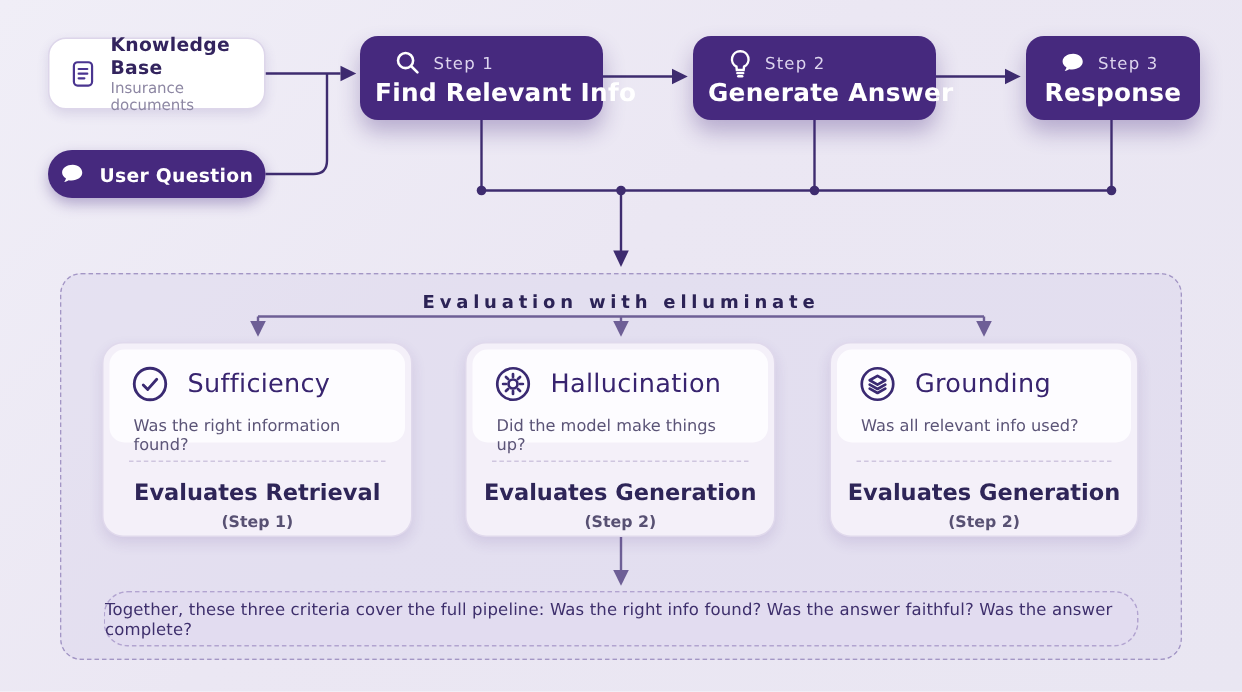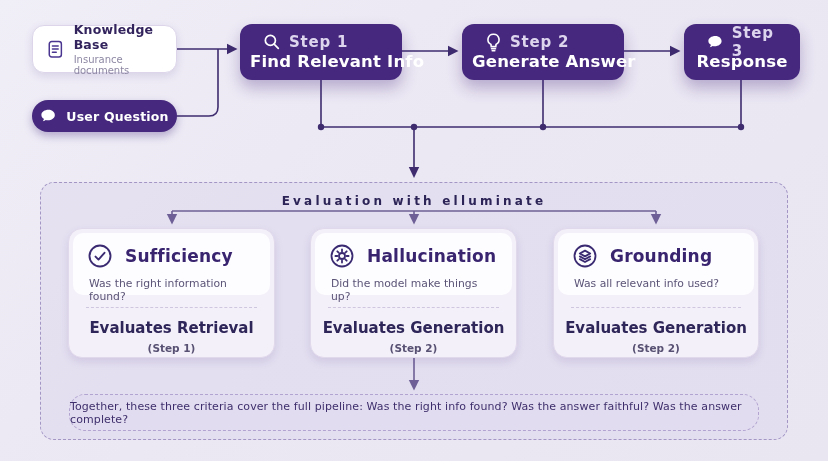--- a/index.html
+++ b/index.html
@@ -28,21 +28,21 @@
   }
   .uq-label { font-size:12.5px; font-weight:bold; color:#ffffff; letter-spacing:.2px; }
 
   
   .step-box {
     position:absolute; top:24px; height:56px; background:#46297e;
     border-radius:12px; box-shadow:0 8px 15px rgba(70,44,128,.32);
     color:#fff; padding:9px 10px 8px 10px;
   }
   .step-head { display:flex; align-items:center; gap:8px; margin-left:13px; height:18px; }
-  .step-label { font-size:15px; font-weight:bold; color:#ddd5ee; letter-spacing:.8px; }
+  .step-label { font-size:11px; font-weight:normal; color:#ddd5ee; letter-spacing:.8px; }
   .step-title { text-align:center; font-size:16.5px; font-weight:bold; margin-top:1px;
                 letter-spacing:.2px; white-space:nowrap; }
   #step1 { left:240px; width:162px; }
   #step2 { left:462px; width:162px; }
   #step3 { left:684px; width:116px; }
 
   
   .eval-container {
     position:absolute; left:40px; top:182px; width:748px; height:258px;
     border:1.5px dashed #a396c5; border-radius:14px;
@@ -60,21 +60,21 @@
     box-shadow:0 4px 9px rgba(70,44,128,.12);
   }
   #crit1 { left:68px;  width:207px; }
   #crit2 { left:310px; width:207px; }
   #crit3 { left:553px; width:206px; }
   .crit-inner {
     margin:4px; height:62px; background:#fdfcff; border-radius:10px;
     padding:10px 14px 0 14px;
   }
   .crit-head { display:flex; align-items:center; gap:12px; }
-  .crit-title { font-size:17px; font-weight:bold; color:#38246f; letter-spacing:.2px; }
+  .crit-title { font-size:17px; font-weight:normal; color:#38246f; letter-spacing:.2px; }
   .crit-question { font-size:10.8px; color:#5b5477; margin-top:8px; margin-left:2px; }
   .icon-circle { width:26px; height:26px; flex:0 0 26px; }
   .crit-divider { border-top:1.5px dashed #cfc6df; margin:12px 17px 0 17px; }
   .crit-evaluates { text-align:center; font-size:15px; font-weight:bold; color:#2e2558; margin-top:11px; }
   .crit-step { text-align:center; font-size:10.5px; color:#585173; margin-top:5px;font-weight:bold; }
 
   
   .summary-bar {
     position:absolute; left:69px; top:394px; width:690px; height:37px;
     background:#e2dcf0; border:1.5px dashed #b2a4d0; border-radius:16px;

